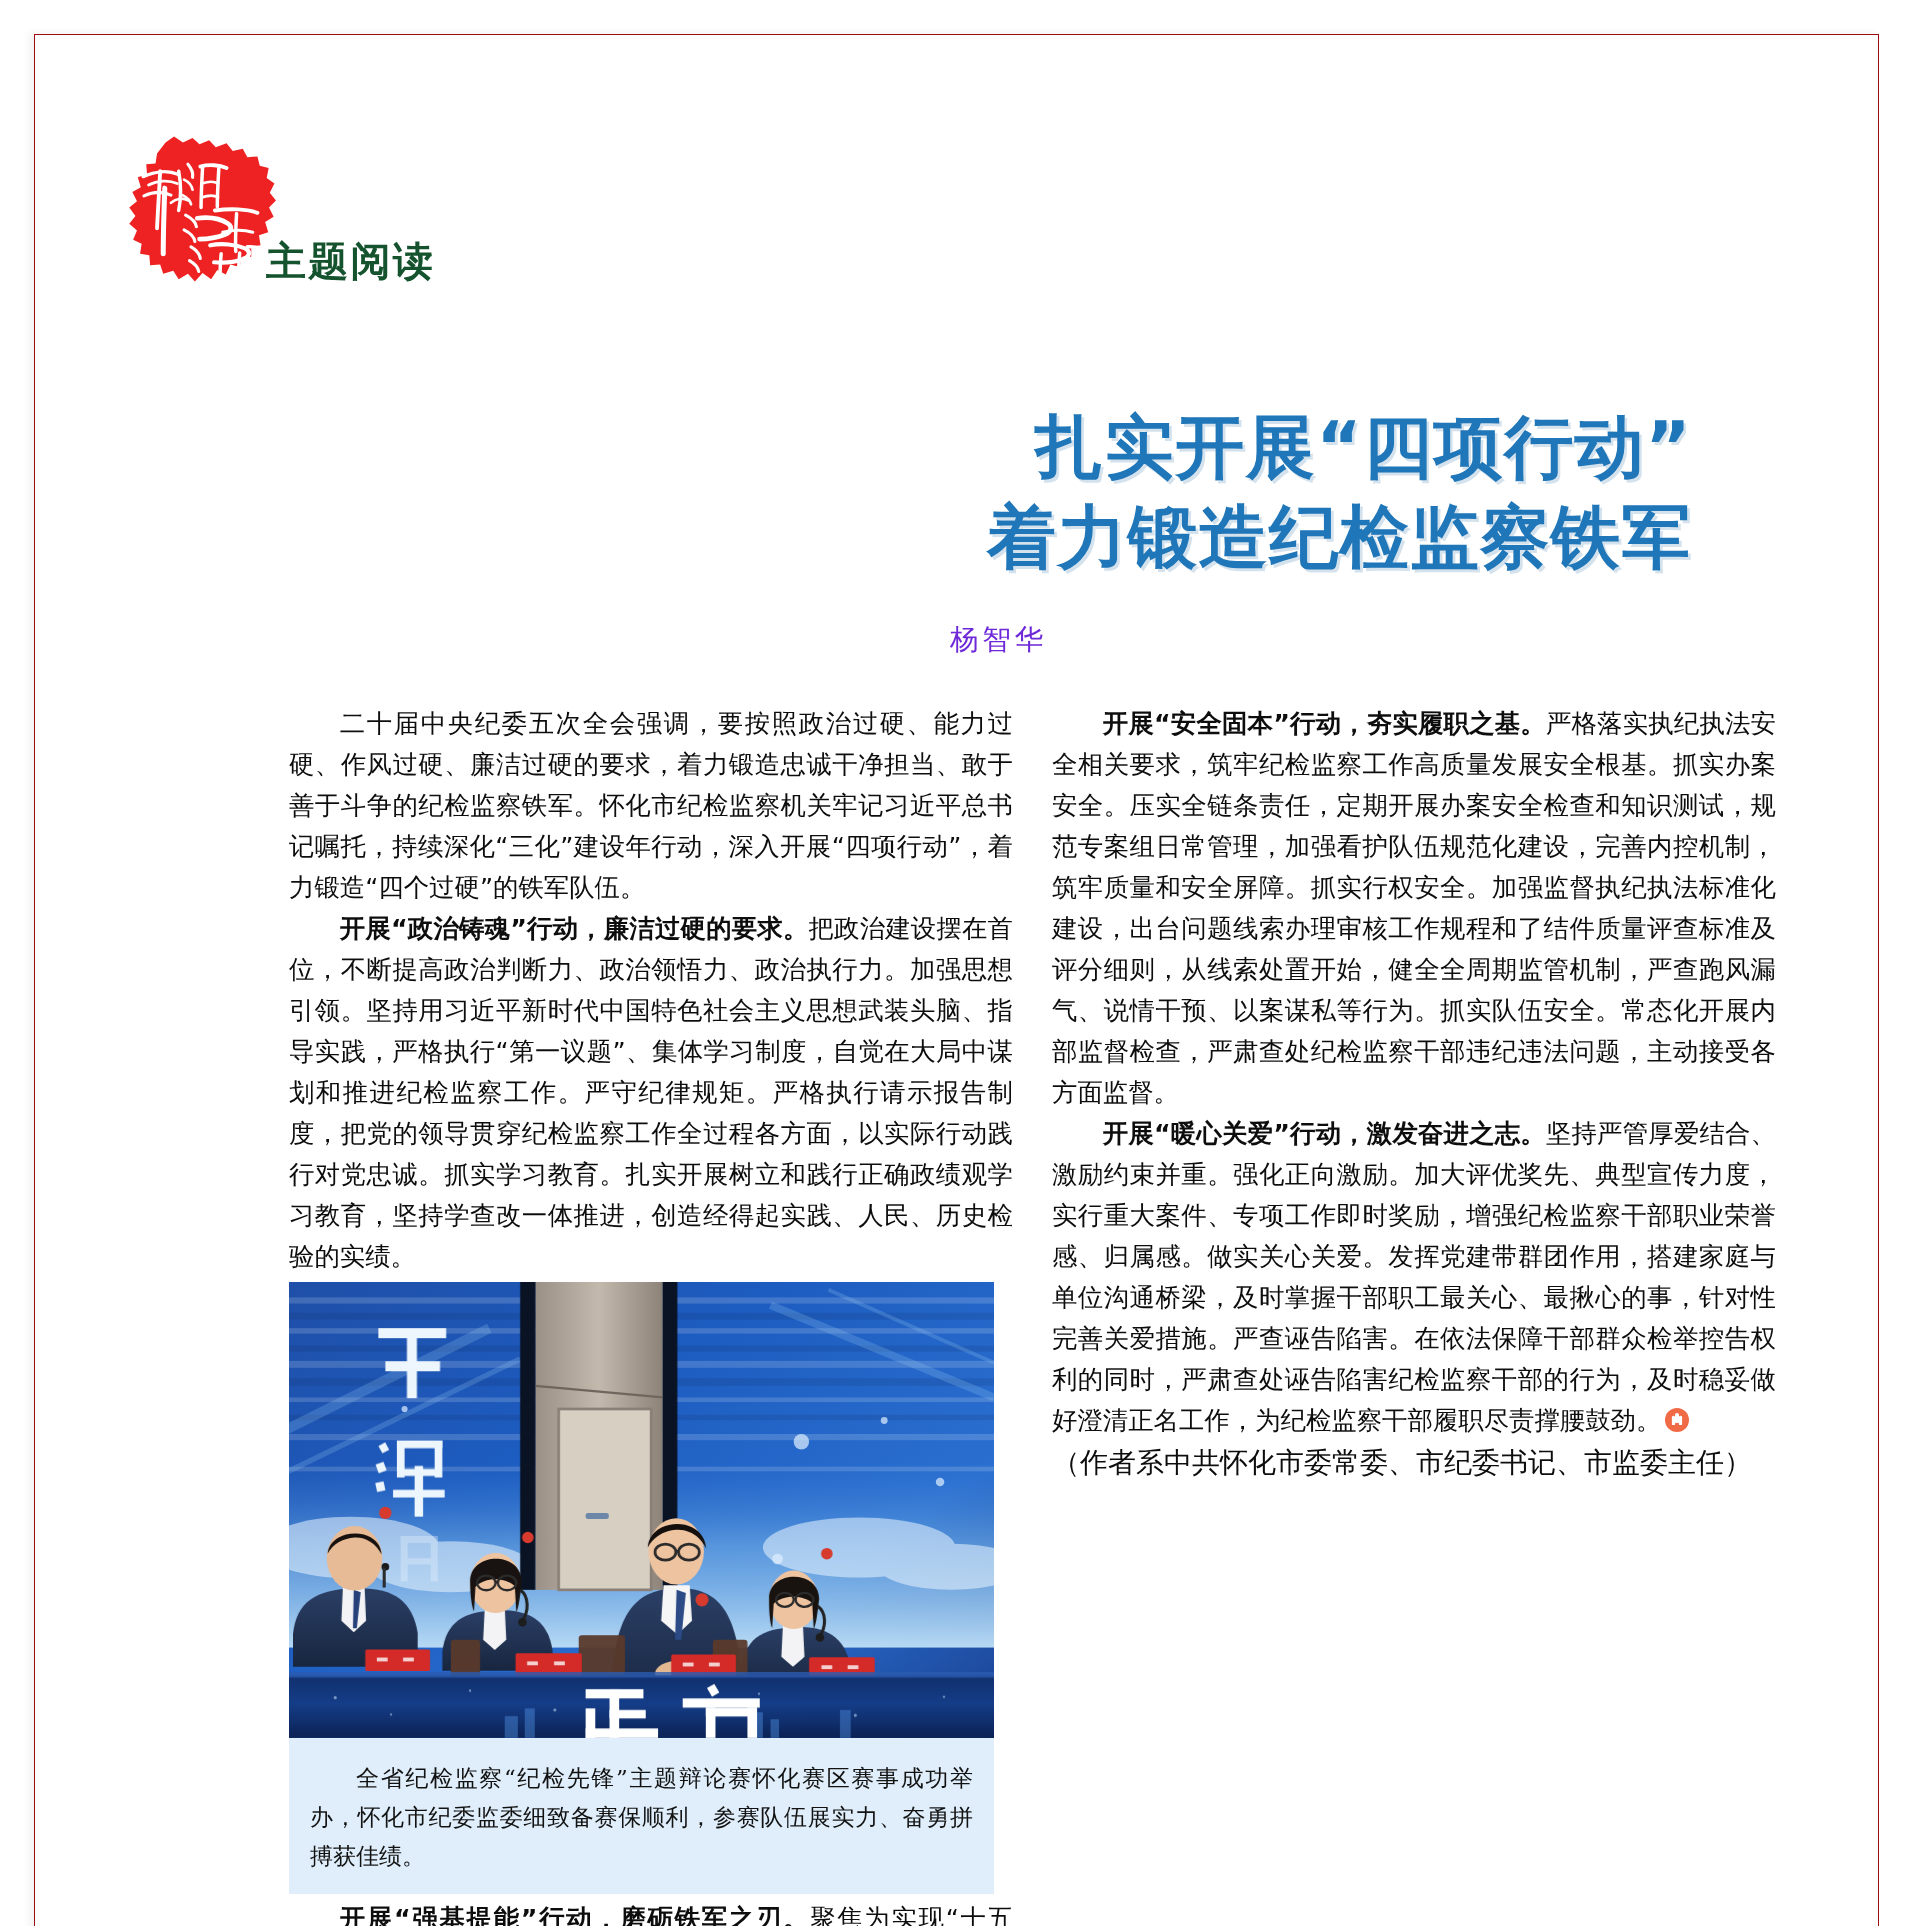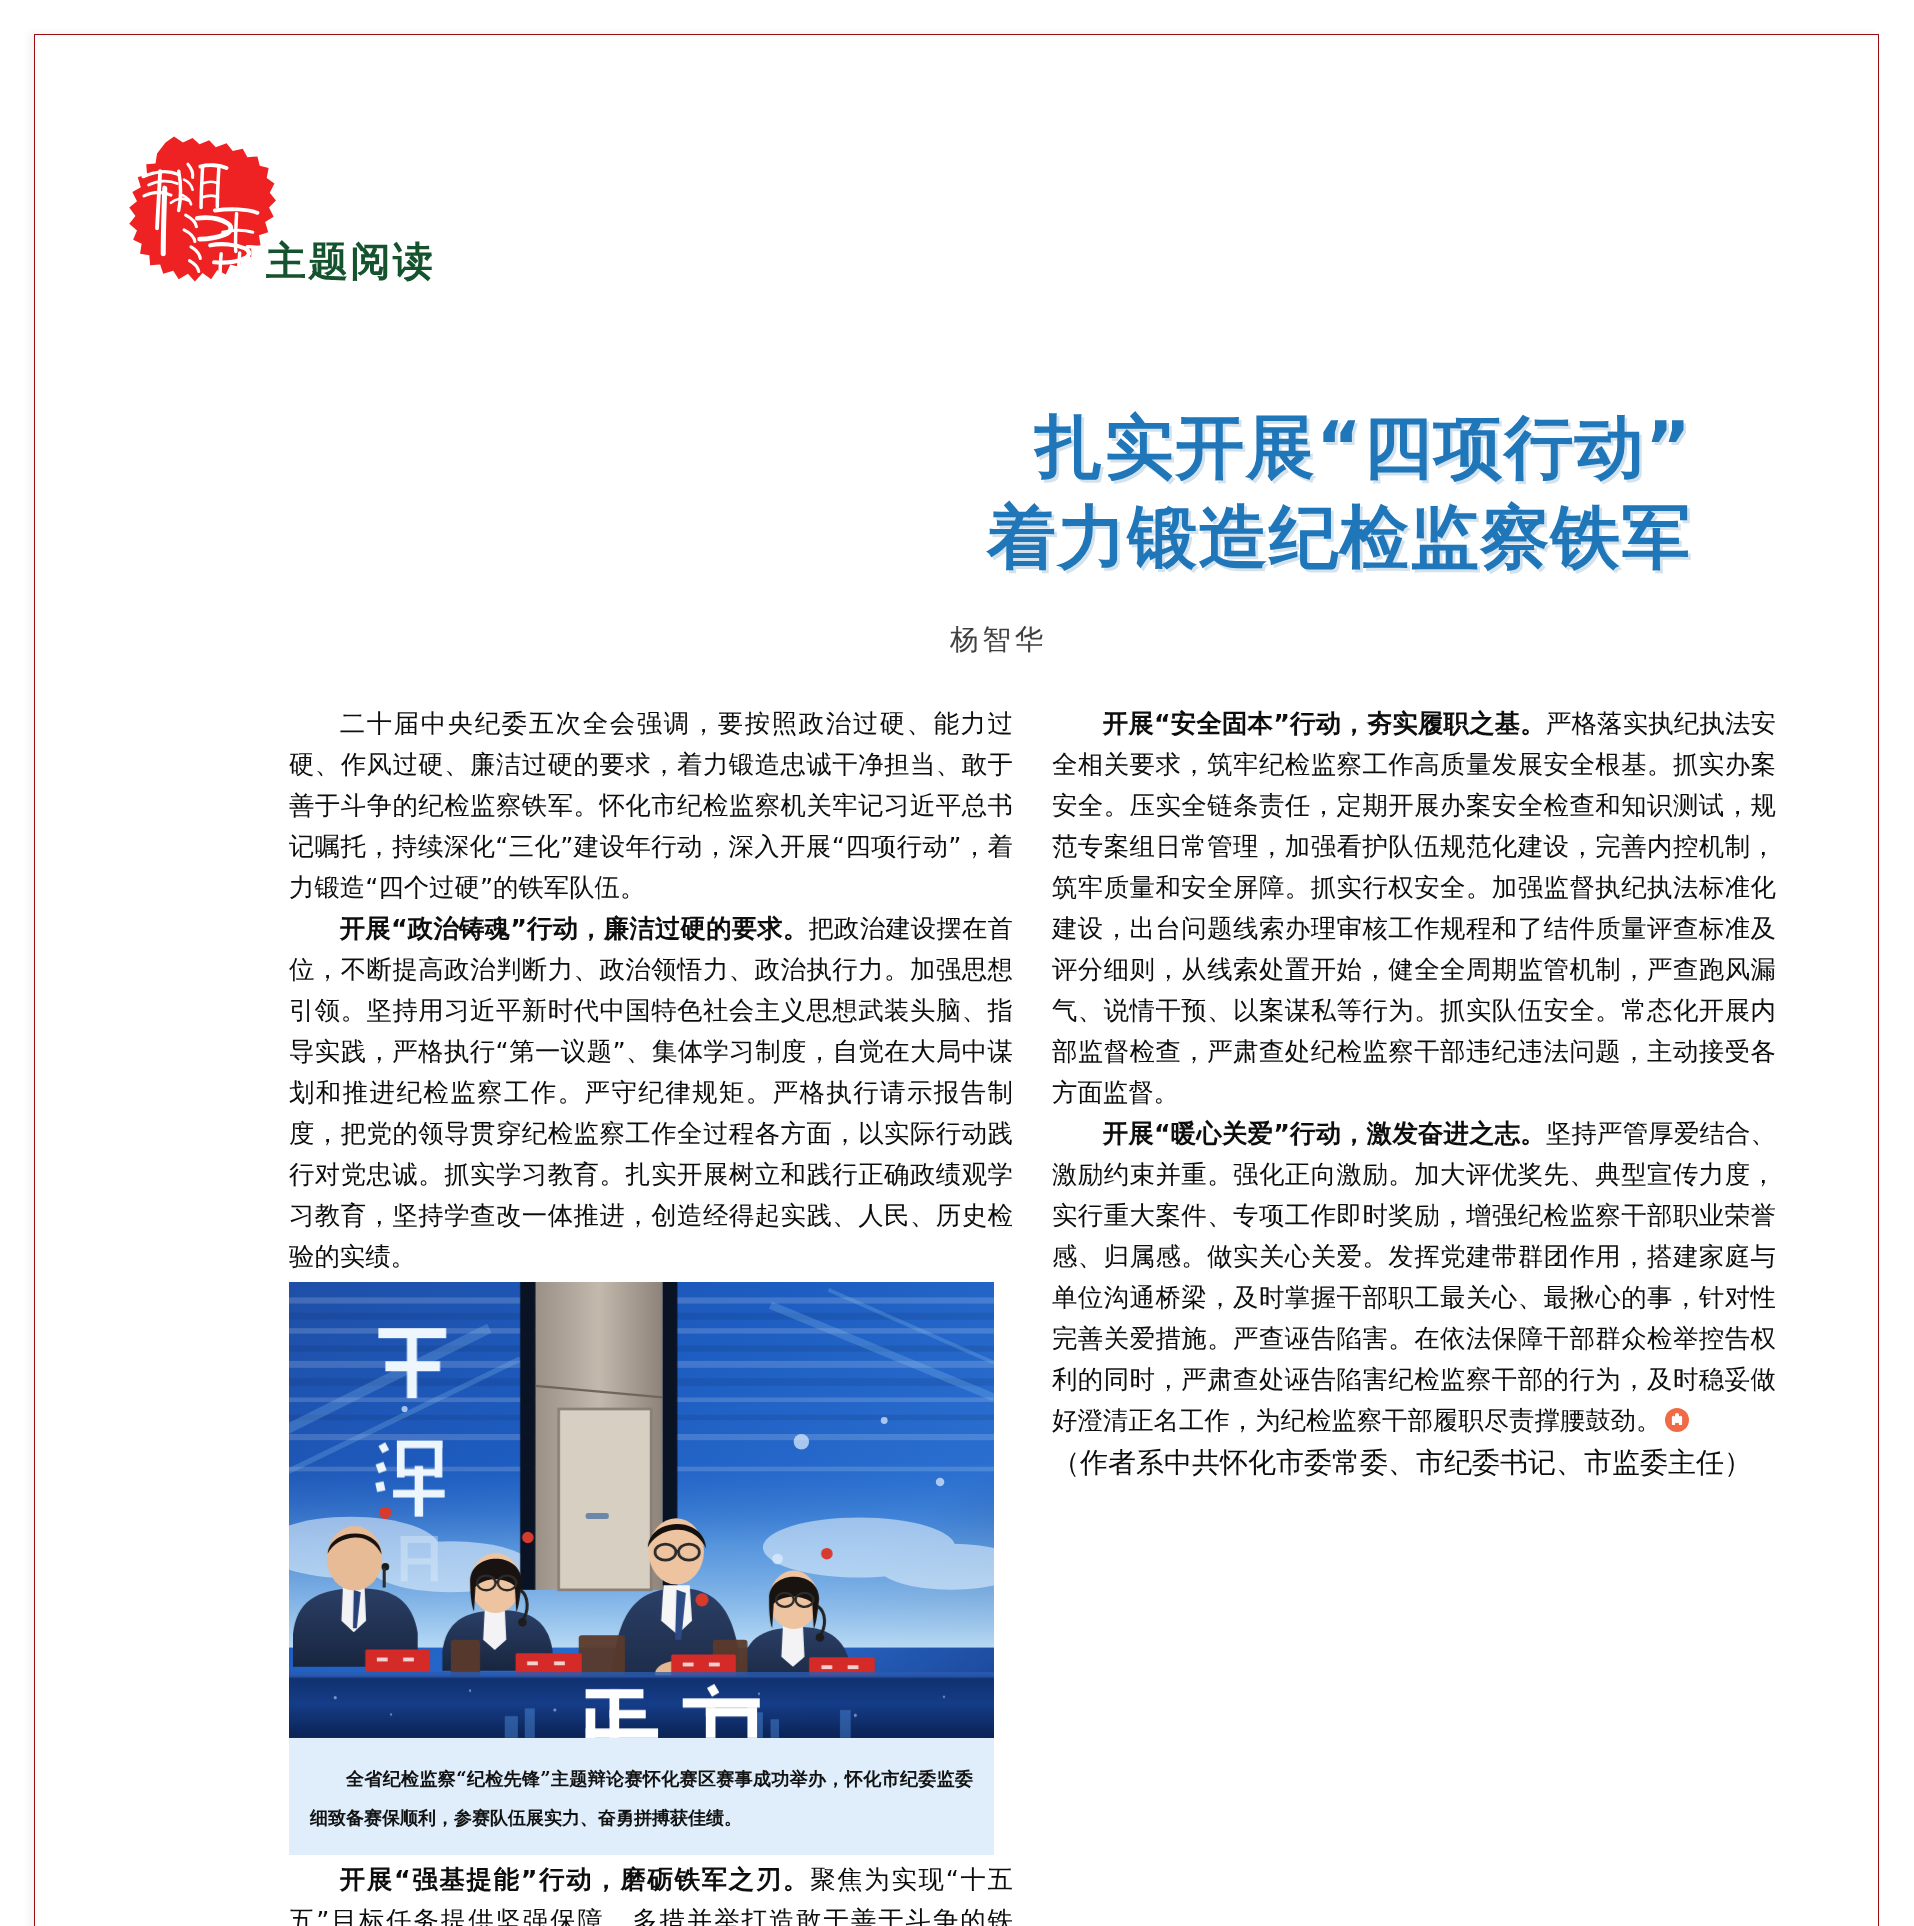--- a/index.html
+++ b/index.html
@@ -72,21 +72,21 @@
     text-shadow: 2.7px 2.7px 0 rgba(160,190,215,0.45);
     white-space: nowrap;
   }
   #byline {
     position: absolute;
     left: 270px; top: 586px;
     width: 1387px;
     text-align: center;
     font-family: "DejaVu Serif", "Liberation Serif", serif;
     font-size: 28.5px;
-    color: #404040;
+    color: #6d28d9;
     letter-spacing: 3.9px;
   }
 
   
   .col {
     position: absolute;
     top: 668px;
     width: 724px;
     font-family: "DejaVu Sans", "Liberation Sans", sans-serif;
     font-size: 25.4px;
@@ -116,22 +116,22 @@
     overflow: hidden;
     background: #0d2a63;
   }
   #photo svg { position:absolute; left:0; top:0; width:705px; height:456px; }
   #caption {
     width: 705px;
     box-sizing: border-box;
     background: #dfeefa;
     padding: 21.6px 21px 17.7px 21px;
     font-family: "DejaVu Serif", "Liberation Serif", serif;
-    font-weight: 700;
-    font-size: 18px;
+    font-weight: 400;
+    font-size: 23px;
     line-height: 39px;
     color: #121212;
     text-align: justify;
     text-justify: inter-ideograph;
     text-indent: 2em;
   }
 
   .endmark {
     display: inline-block;
     width: 24px; height: 24px;

